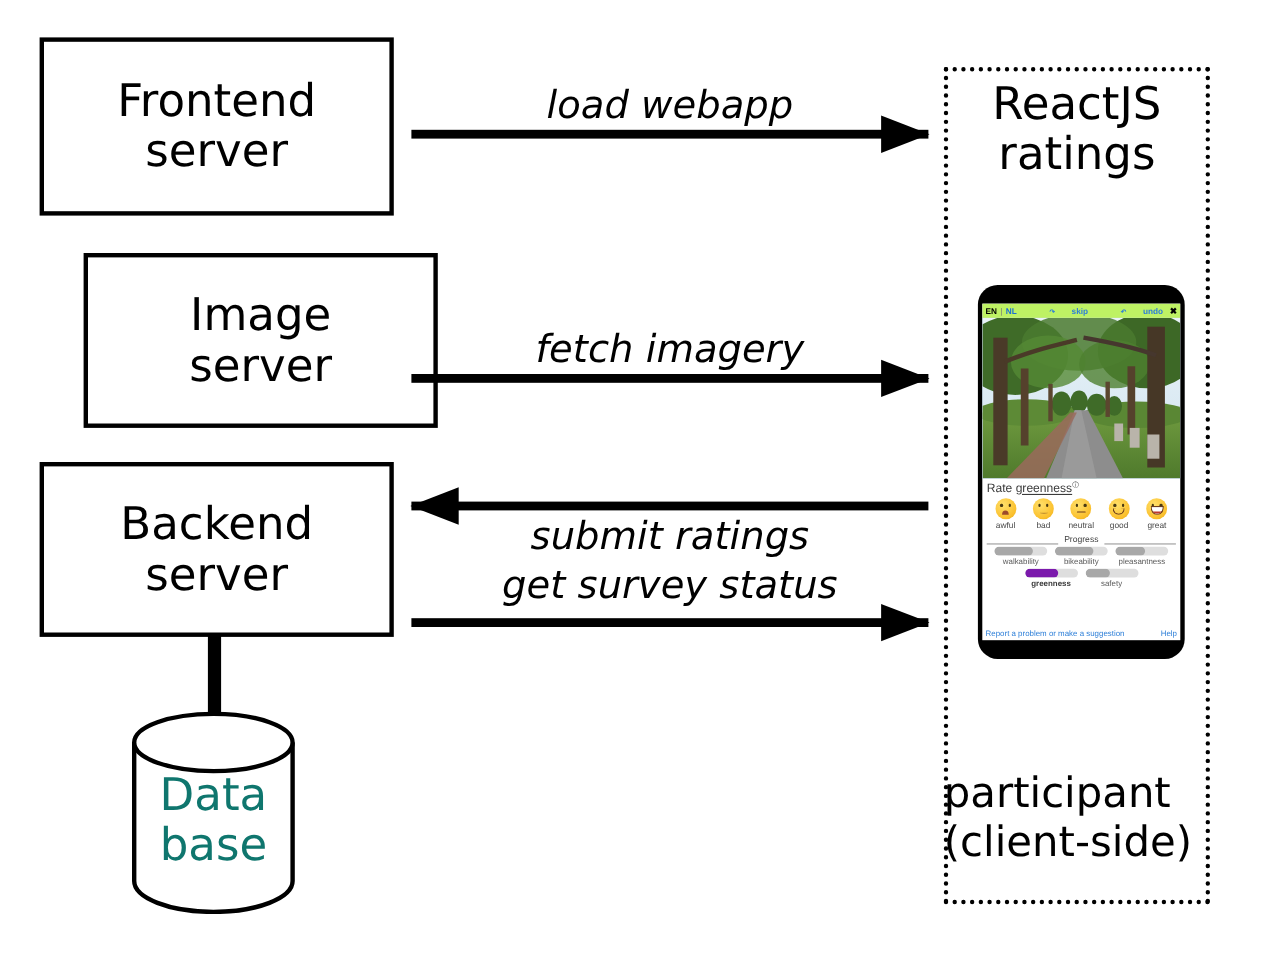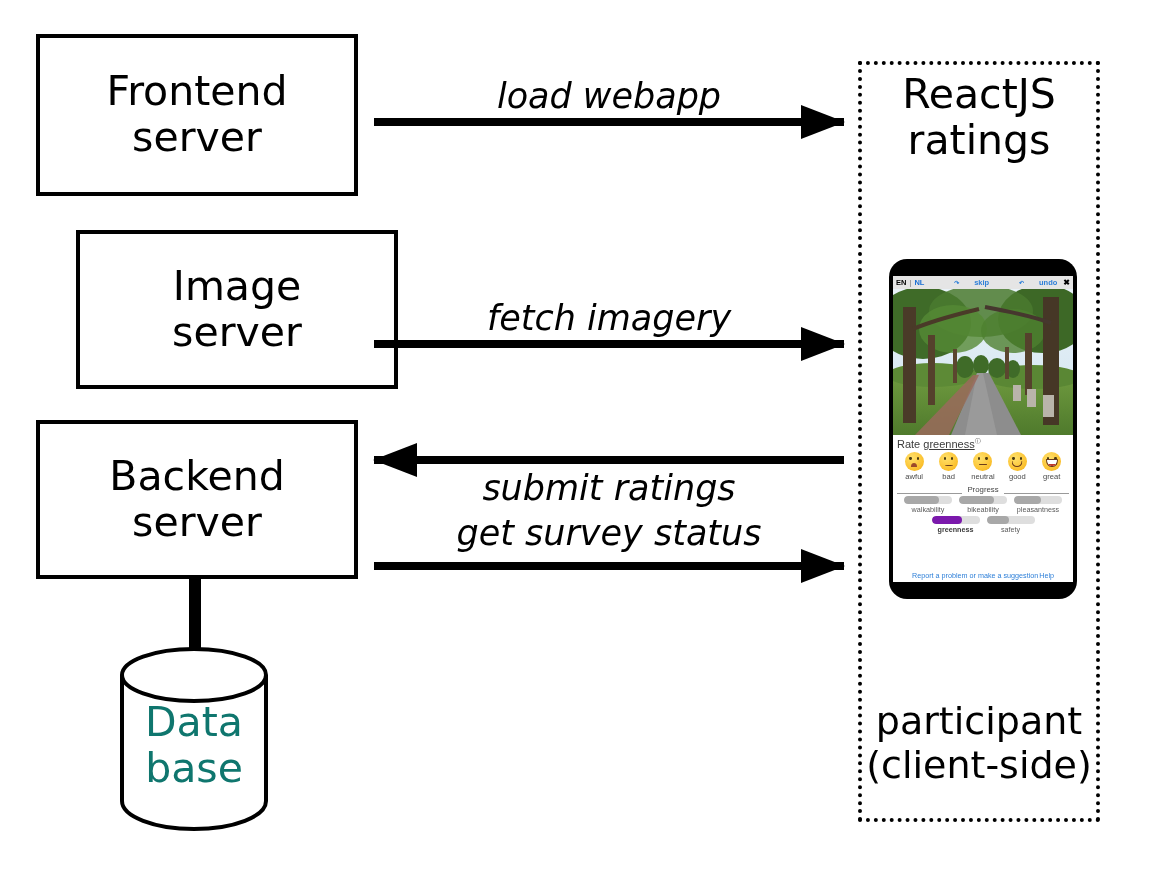--- a/index.html
+++ b/index.html
@@ -138,21 +138,20 @@
     line-height: 1.12;
     color: #000000;
     font-family: "DejaVu Sans", sans-serif;
   }
   #client-title .ln { display: block; }
   #client-caption {
     position: absolute;
     left: 858px;
     top: 700px;
     width: 242px;
-    text-align: center;
     font-size: 38px;
     line-height: 1.15;
     color: #000000;
     font-family: "DejaVu Sans", sans-serif;
   }
   #client-caption .ln { display: block; }
 
   
   #phone {
     position: absolute;
@@ -171,21 +170,21 @@
     height: 306px;
     background: #ffffff;
     overflow: hidden;
     box-sizing: border-box;
   }
 
   
   #app-bar {
     position: relative;
     height: 13px;
-    background: #e5e5e5;
+    background: #bef264;
     display: flex;
     align-items: center;
     font-size: 7.5px;
     padding: 0 3px;
     box-sizing: border-box;
     font-family: "Liberation Sans", sans-serif;
   }
   #app-bar .lang { font-weight: bold; color: #000000; }
   #app-bar .sep  { color: #777777; margin: 0 3px; }
   #app-bar .lang-alt { font-weight: bold; color: #1a6fd4; }
@@ -347,21 +346,21 @@
   }
   .bar-label.active { color: #3b3b3b; font-weight: bold; }
 
   
   #phone-foot {
     position: absolute;
     left: 0; right: 0; bottom: 2px;
     display: flex;
     justify-content: space-between;
     align-items: center;
-    padding: 0 19px;
+    padding: 0 3px;
     box-sizing: border-box;
   }
   #phone-foot a, #phone-foot span {
     font-size: 7.2px;
     color: #2d7fd8;
     text-decoration: none;
     font-family: "Liberation Sans", sans-serif;
   }
 </style>
 </head>

